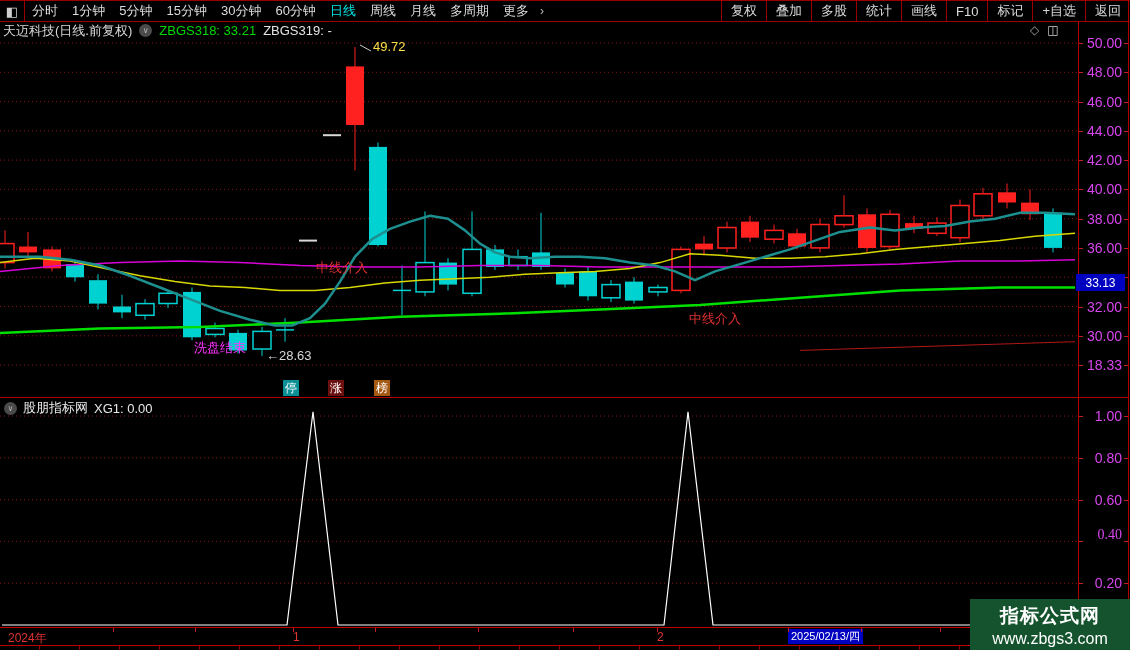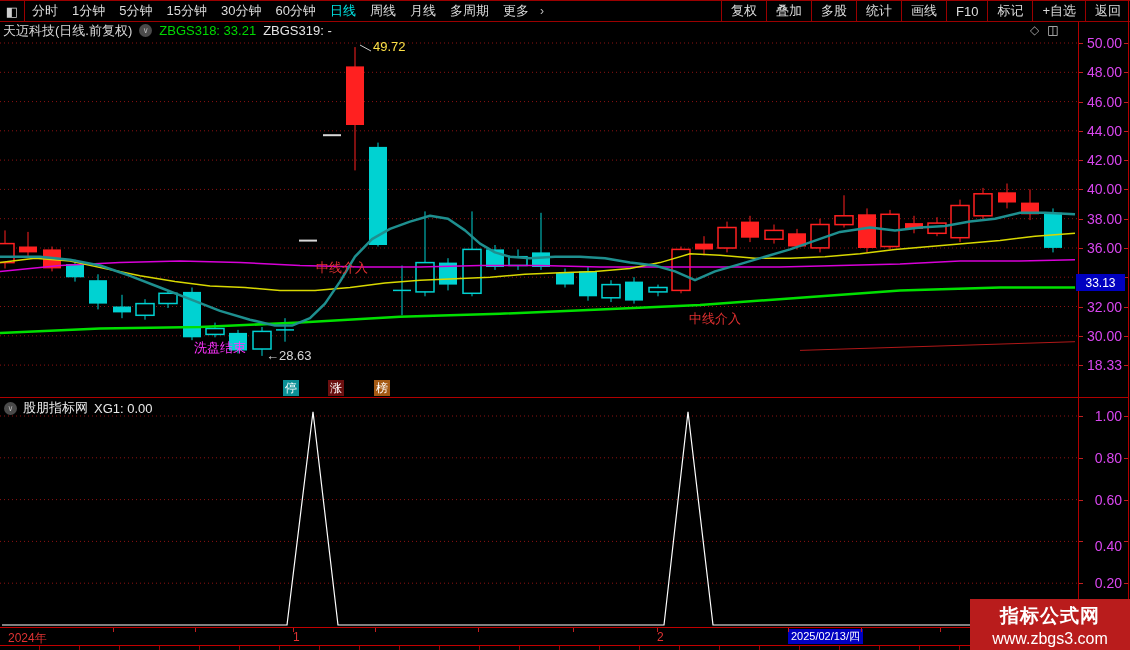--- a/index.html
+++ b/index.html
@@ -45,21 +45,21 @@
   
   .timeline{position:absolute;left:0;top:627px;width:1130px;height:19px;border-top:1px solid #c00000;
             border-bottom:1px solid #c00000;box-sizing:border-box;background:#000;}
   .tl-label{position:absolute;top:2px;color:#e03333;font-size:12px;white-space:nowrap;}
   .tl-tick{position:absolute;top:0;width:1px;height:4px;background:#c02020;}
   .date-box{position:absolute;left:788px;top:1px;width:75px;height:15px;background:#0000c0;color:#fff;
             font-size:11px;display:flex;align-items:center;justify-content:center;}
   .bottom-strip{position:absolute;left:0;top:646px;width:1130px;height:4px;background:
      repeating-linear-gradient(90deg,#000 0px,#000 39px,#a00000 39px,#a00000 40px);}
   
-  .wm{position:absolute;left:970px;top:599px;width:160px;height:51px;background:#b91c1c;color:#fff;
+  .wm{position:absolute;left:970px;top:599px;width:160px;height:51px;background:#14532d;color:#fff;
       text-align:center;z-index:9;}
   .wm-1{font-size:19px;font-weight:bold;margin-top:4px;letter-spacing:1px;}
   .wm-2{font-size:16px;margin-top:1px;}
 </style>
 </head>
 <body>
 
 <div id="app">
 
   <div class="menubar">
@@ -280,21 +280,21 @@
     <span class="chev-circle">
         <span>∨</span>
       </span>
     <span class="lh-text">股朋指标网</span>
     <span class="lh-text">XG1: 0.00</span>
   </div>
   <div class="axis-col" id="axis-lower" style="top:398px;height:229px;">
       <div class="axlabel" style="top: 11px;">1.00</div>
       <div class="axlabel" style="top: 52.8px;">0.80</div>
       <div class="axlabel" style="top: 94.6px;">0.60</div>
-      <div class="axlabel" style="top: 141px;">0.40</div>
+      <div class="axlabel" style="top: 130px; font-family: Liberation Serif, serif;">0.40</div>
       <div class="axlabel" style="top: 178.2px;">0.20</div>
       <div class="tick" style="left: 0px; top: 18px;"></div>
       <div class="tick" style="left: 46px; top: 18px;"></div>
       <div class="tick" style="left: 0px; top: 59.8px;"></div>
       <div class="tick" style="left: 46px; top: 59.8px;"></div>
       <div class="tick" style="left: 0px; top: 101.6px;"></div>
       <div class="tick" style="left: 46px; top: 101.6px;"></div>
       <div class="tick" style="left: 0px; top: 143.4px;"></div>
       <div class="tick" style="left: 46px; top: 143.4px;"></div>
       <div class="tick" style="left: 0px; top: 185.2px;"></div>

